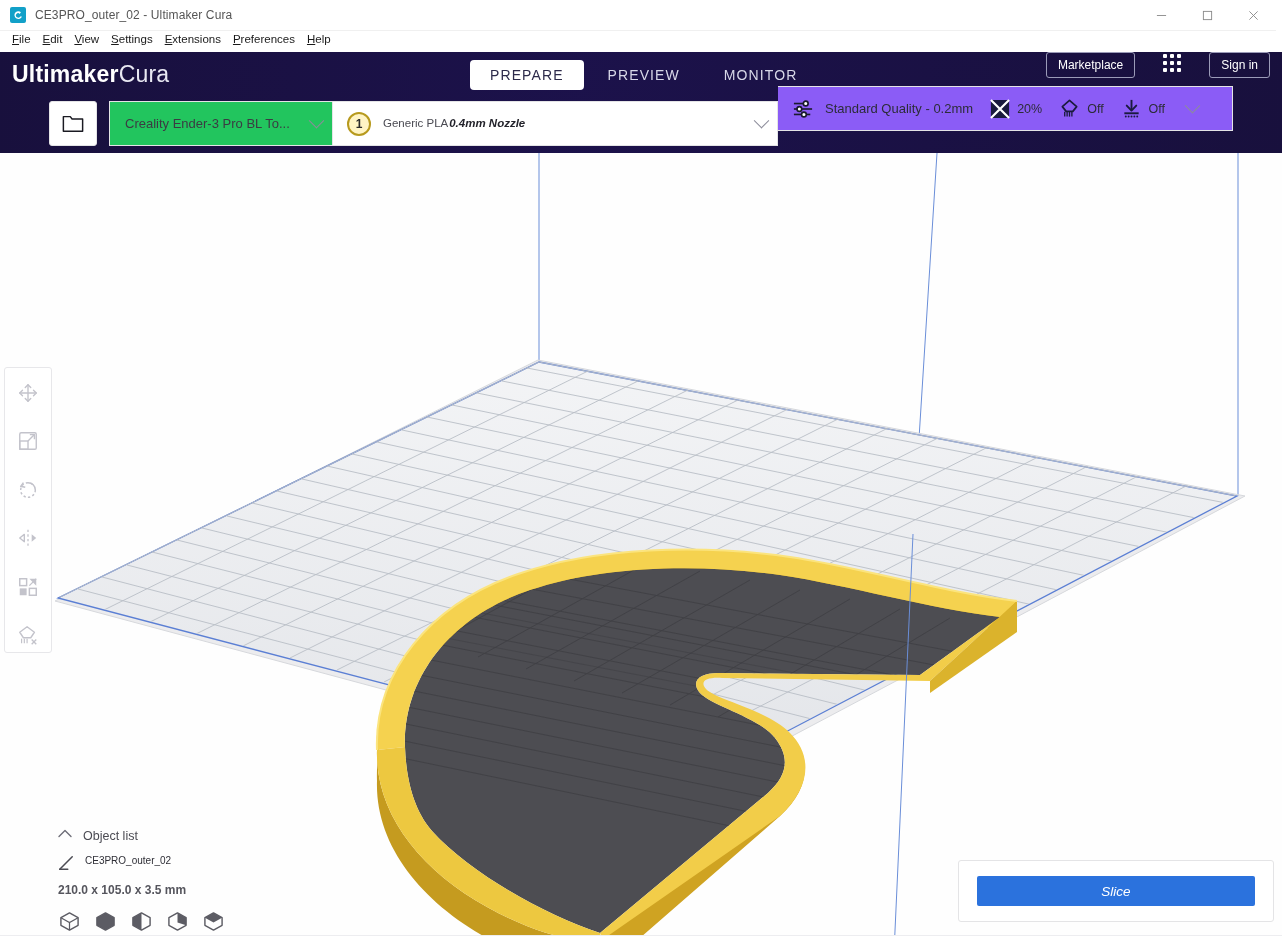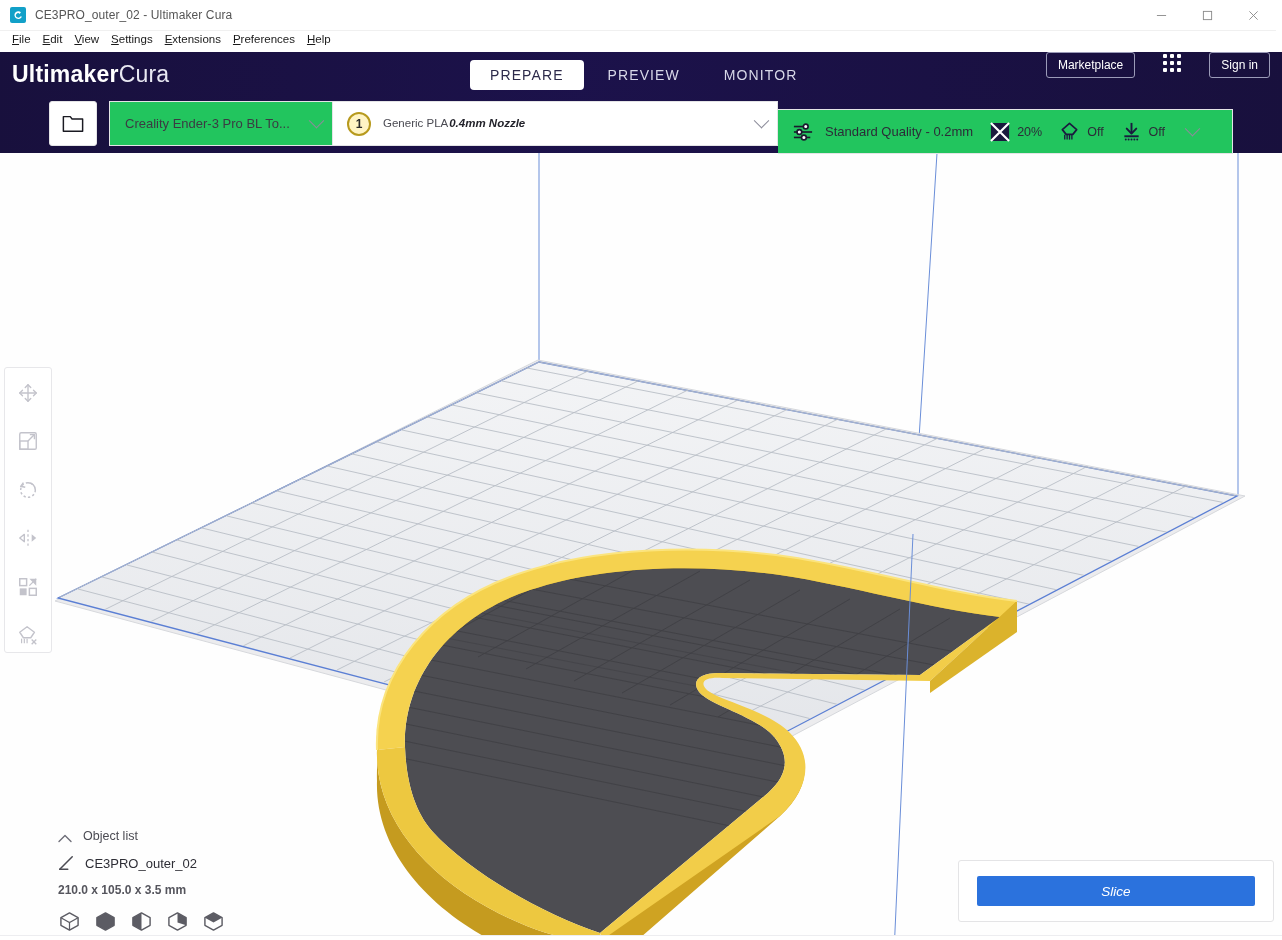--- a/index.html
+++ b/index.html
@@ -101,22 +101,22 @@
     width: 24px; height: 24px; border-radius: 50%;
     background: #fff4c4; border: 2.5px solid #b79a1e;
     display: flex; align-items: center; justify-content: center;
     font-size: 12px; font-weight: bold; color: #2a2a2a; flex: none;
   }
   .mat-lines { margin-left: 12px; display: flex; gap: 1px; flex: 1;}
   .mat-l1 { font-size: 11.5px; color: #4a4a52; line-height: 1.25; }
   .mat-l2 { font-size: 11.5px; color: #23232b; font-weight: bold; line-height: 1.25; font-style: italic;}
 
   .print-settings {
-    position: absolute; left: 778px; top: 109px; width: 455px; height: 45px;
-    background: #22c55e; border: 1px solid #e4e4e6; border-left: none;
+    position: absolute; left: 778px; top: 86px; width: 455px; height: 45px;
+    background: #8b5cf6; border: 1px solid #e4e4e6; border-left: none;
     display: flex; align-items: center; padding: 0 8px 0 14px; gap: 0; z-index: 3;
   }
   .ps-profile { font-size: 13px; color: #2c2c38; margin-left: 11px; white-space: nowrap;}
   .ps-item { display: flex; align-items: center; gap: 7px; margin-left: 17px; }
   .ps-val { font-size: 12.5px; color: #2c2c38; }
 
   .chev { width: 11px; height: 11px; border-right: 1.6px solid #8c8c9a; border-bottom: 1.6px solid #8c8c9a;
           transform: rotate(45deg) translate(-2px,-2px); flex:none;}
 
   
@@ -136,23 +136,23 @@
   .tool {
     width: 34px; height: 34px; display: flex; align-items: center; justify-content: center;
     border-radius: 3px;
   }
 
   
   .objpanel {
     position: absolute; left: 58px; bottom: 8px; width: 280px;
     z-index: 6; background: transparent;
   }
-  .obj-row { display: flex; align-items: flex-end; gap: 11px; margin-bottom: 12px; }
+  .obj-row { display: flex; align-items: flex-start; gap: 11px; margin-bottom: 12px; }
   .obj-title { font-size: 12.5px; color: #4b4b53; }
-  .obj-name { font-size: 13px; color: #2e2e36; }
+  .obj-name { font-size: 10px; color: #2e2e36; }
   .obj-dims { font-size: 12px; color: #55555d; margin-bottom: 13px; font-weight: bold; }
   .cube-row { display: flex; gap: 14px; align-items: center; }
   .cube-btn { width: 22px; height: 22px; display:flex; align-items:center; justify-content:center;}
 
   
   .slice-panel {
     position: absolute; right: 8px; bottom: 18px; width: 316px; height: 62px;
     background: #ffffff; border: 1px solid #e4e4e6; border-radius: 3px;
     display: flex; align-items: center; justify-content: center; z-index: 7; font-style: italic;
   }

